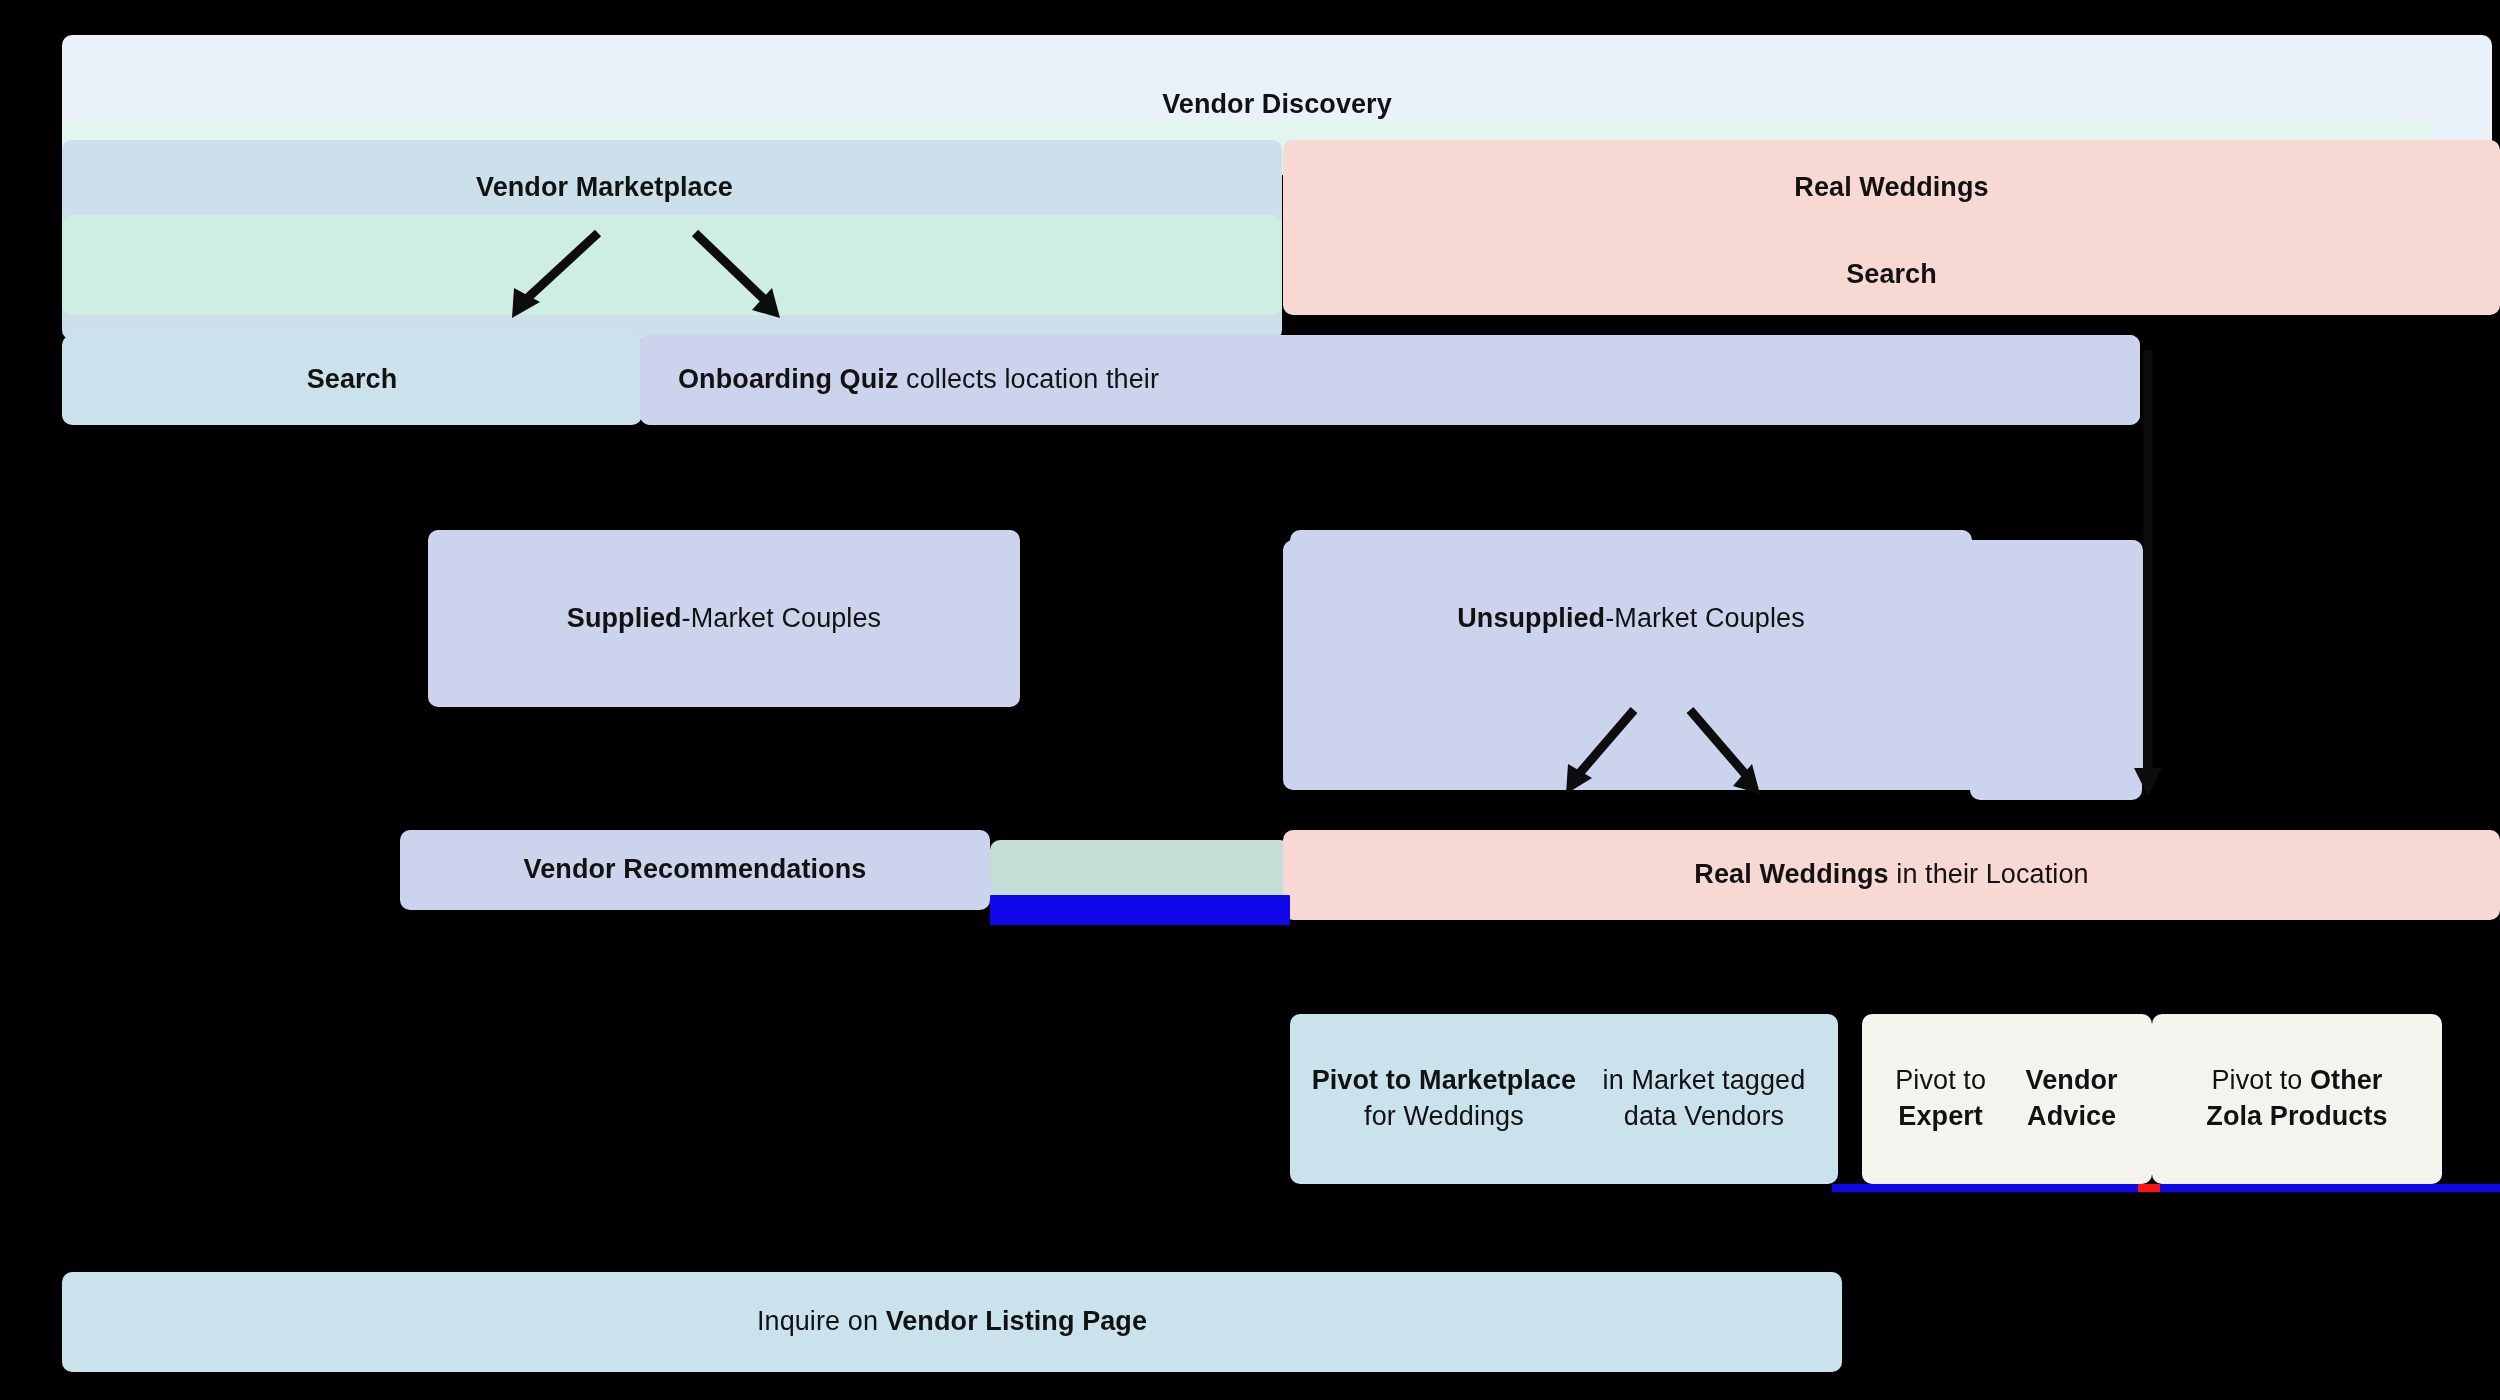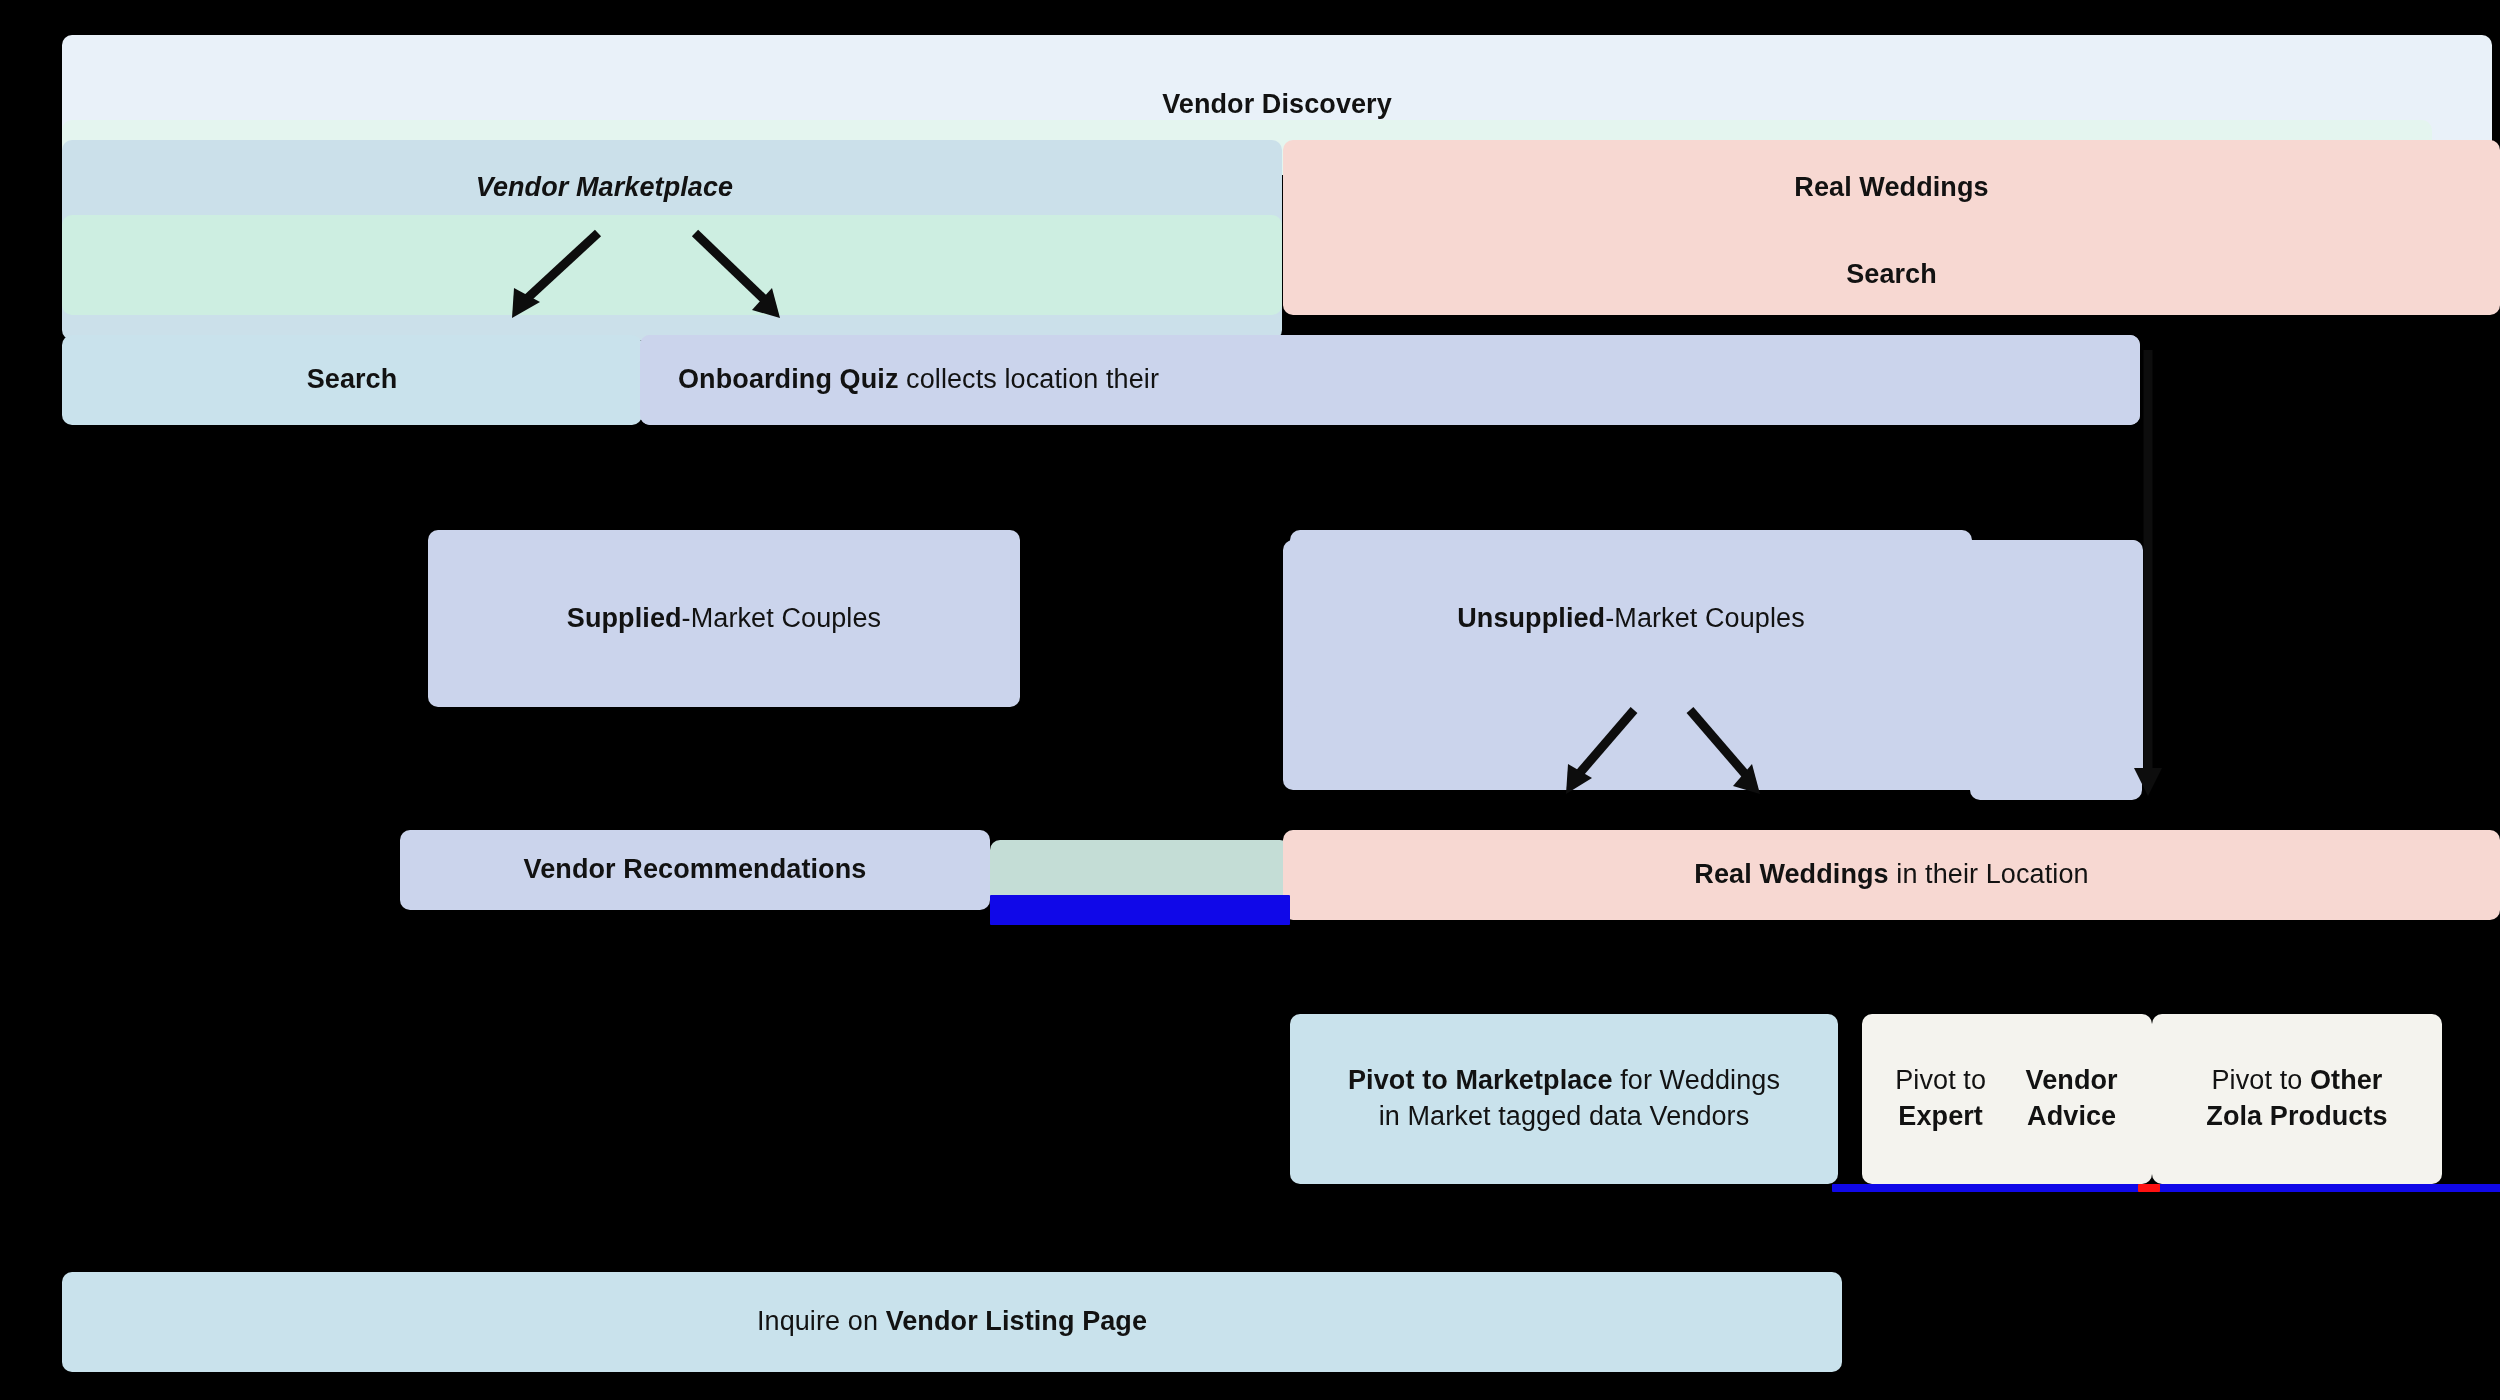--- a/index.html
+++ b/index.html
@@ -111,21 +111,21 @@
   </svg>
 
   <div class="marker-blue" style="left:990px; top:895px; width:300px; height:30px;"></div>
   <div class="marker-blue" style="left:1832px; top:1184px; width:1272px; height:8px;"></div>
   <div class="marker-red" style="left:2138px; top:1184px; width:22px; height:8px;"></div>
 
   <div class="node" style="left:62px; top:35px; width:2430px; height:140px; background:transparent;">
     <span class="lbl" style="font-weight:700;">Vendor Discovery</span>
   </div>
 
-  <div class="node" style="left:62px; top:140px; width:1085px; height:95px; background:transparent;font-style:italic;">
+  <div class="node" style="left:62px; top:140px; width:1085px; height:95px; background:transparent;">
     <span class="lbl" style="font-weight:700;">Vendor Marketplace</span>
   </div>
 
   <div class="node" style="left:1283px; top:140px; width:1217px; height:95px; background:transparent;">
     <span class="lbl" style="font-weight:700;">Real Weddings</span>
   </div>
 
   <div class="node" style="left:1283px; top:235px; width:1217px; height:80px; background:transparent;">
     <span class="lbl" style="font-weight:700;">Search</span>
   </div>
@@ -155,21 +155,21 @@
   <div class="node" style="left:400px; top:830px; width:590px; height:80px; background:#cbd4ec;">
     <span class="lbl" style="font-weight:700;">Vendor Recommendations</span>
   </div>
 
   <div class="node" style="left:1283px; top:830px; width:1217px; height:90px; background:transparent;">
     <span class="lbl">
       <b>Real Weddings</b><span class="thin"> in their Location</span>
     </span>
   </div>
 
-  <div class="node" style="left:1290px; top:1014px; width:548px; height:170px; background:#c9e2ec; flex-direction:column;">
+  <div class="node" style="left:1290px; top:1014px; width:548px; height:170px; background:#c9e2ec; flex-direction:row;">
     <span class="lbl">
       <b>Pivot to Marketplace</b><span class="thin"> for Weddings</span>
     </span>
     <span class="lbl thin">in Market tagged data Vendors</span>
   </div>
 
   <div class="node" style="left:1862px; top:1014px; width:290px; height:170px; background:#f4f3ee; flex-direction:row;">
     <span class="lbl">
       <span class="thin">Pivot to </span><b>Expert</b>
     </span>

